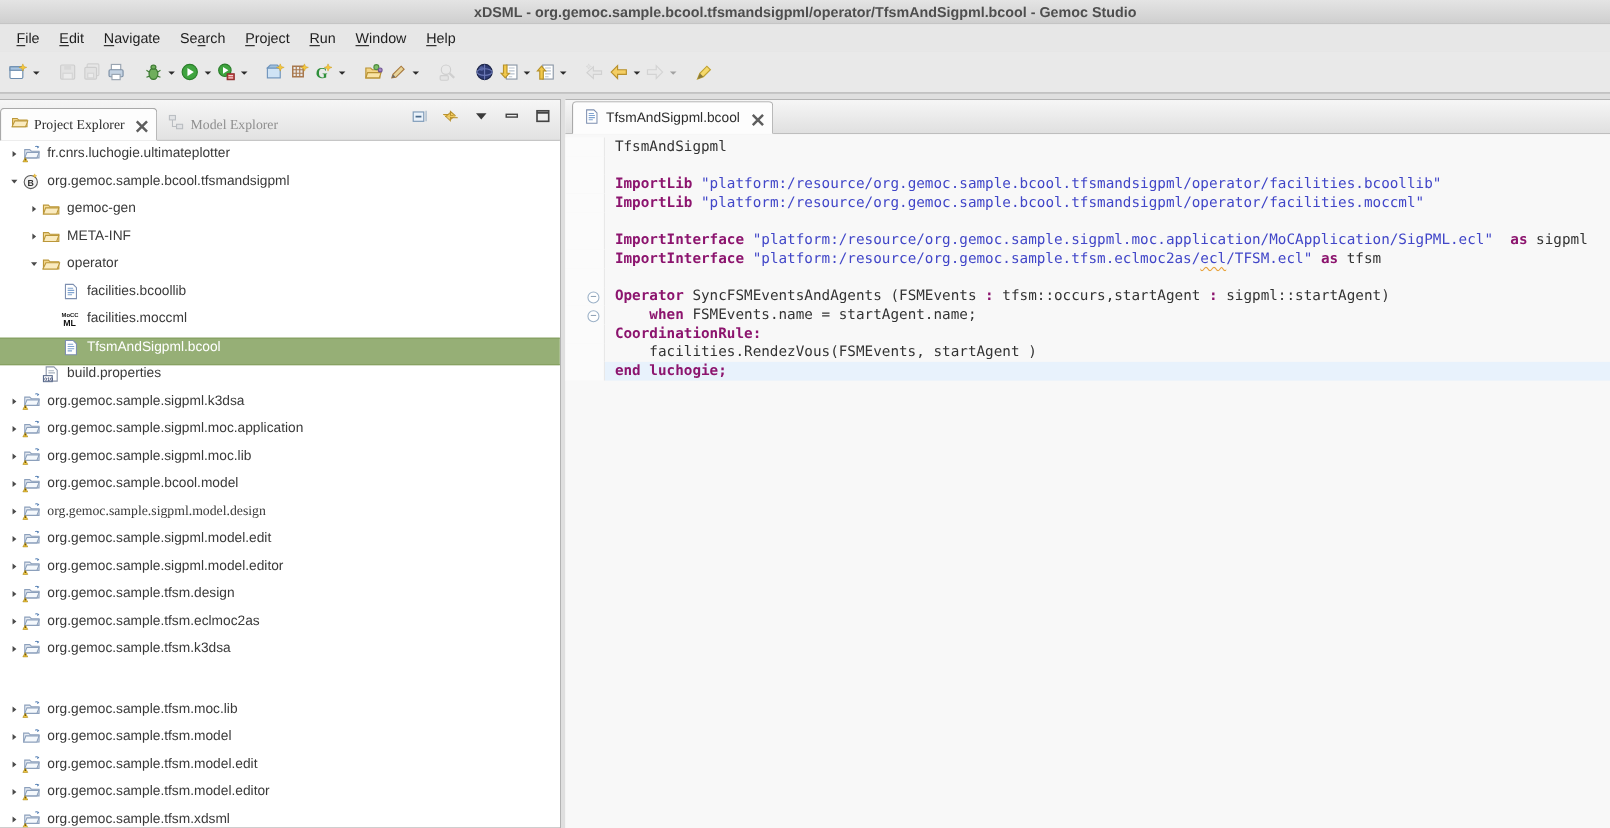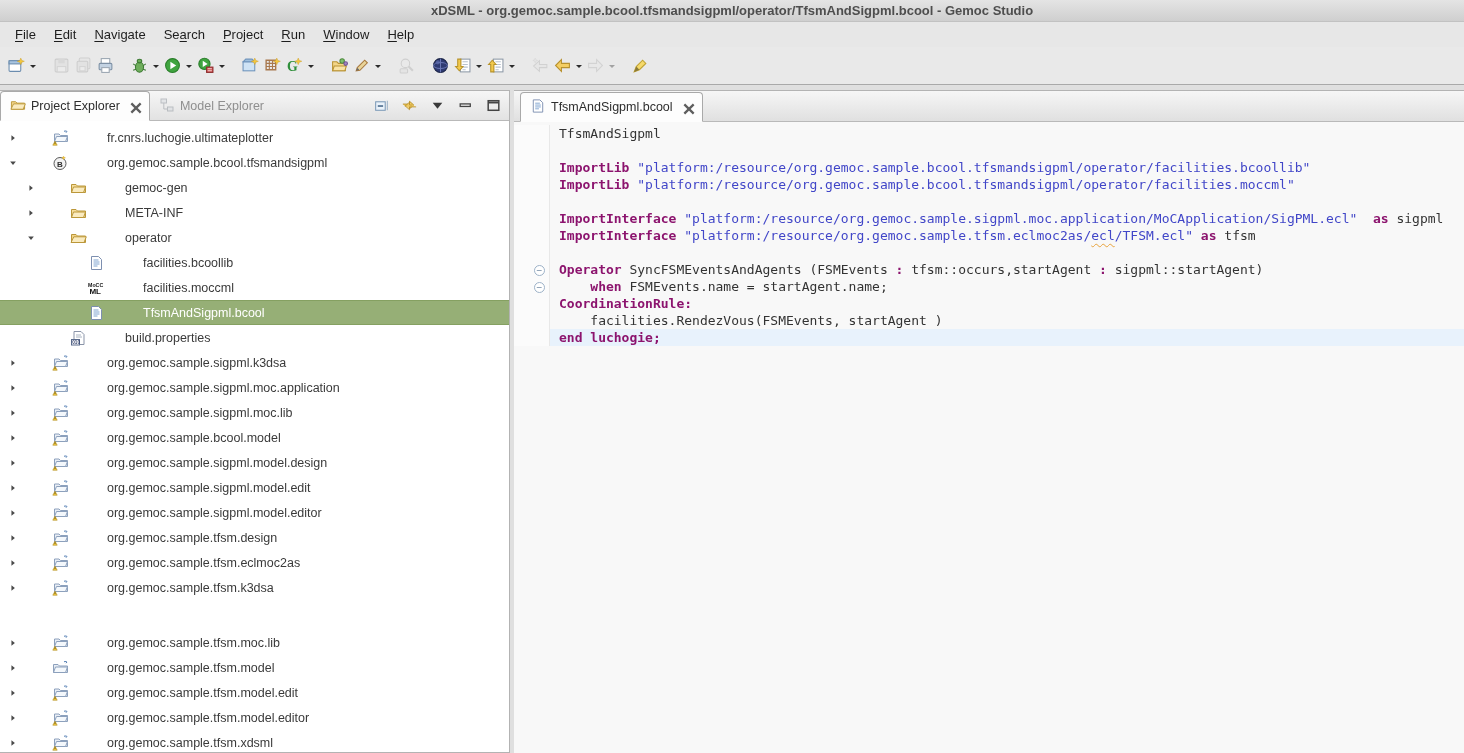--- a/index.html
+++ b/index.html
@@ -16,37 +16,37 @@
   .tbtn{height:26px;min-width:22px;display:flex;align-items:center;justify-content:center;padding:0 2px;border-radius:3px;}
   .tbtn svg{width:17px;height:17px;}
   .tbtn.disabled svg{opacity:.38;filter:grayscale(1);}
   .dd{width:11px;height:26px;display:flex;align-items:center;justify-content:center;}
   .dd i{display:block;width:0;height:0;border:3.5px solid transparent;border-top-color:#2B2B2B;margin-top:4px;}
   .dd.disabled i{border-top-color:#A2A2A2;}
   .tgap{width:12px;}
 
   
   .main{position:absolute;top:86px;left:0;right:0;bottom:0;background:#DFDFDF;}
-  .panel-tabbar{height:30px;background:linear-gradient(#F6F6F6,#E2E2E2);border-bottom:1px solid #B9B9B9;
-    display:flex;align-items:center;position:relative;}
+  .panel-tabbar{height:37px;background:linear-gradient(#F6F6F6,#E2E2E2);border-bottom:1px solid #B9B9B9;
+    display:flex;align-items:flex-end;position:relative;font-family:Liberation Serif, serif;}
   .tab{height:30px;display:flex;align-items:center;gap:5px;padding:0 9px;font-size:12.5px;color:#8F8F8F;margin-bottom:-1px;}
   .tab svg{width:16px;height:16px;}
   .tab.inactive svg{opacity:.55;filter:grayscale(.6);}
   .tab.active{background:#FDFDFD;border:1px solid #A9A9A9;border-bottom:1px solid #FDFDFD;
     border-radius:4px 4px 0 0;color:#2E2E2E;}
   .tab .close{width:12px;height:12px;margin-left:3px;}
 
   .left-panel{position:absolute;top:4px;left:0;width:510px;bottom:0;background:#FFF;
     border:1px solid #B3B3B3;border-left:none;display:flex;flex-direction:column;}
   .view-tools{position:absolute;right:7px;top:6px;display:flex;gap:11px;align-items:center;}
   .view-tools .vbtn{width:17px;height:17px;}
   .view-tools svg{width:17px;height:17px;}
 
   .tree{flex:1;overflow:hidden;padding-top:4px;font-size:12.5px;color:#3A3A3A;background:#FFF;}
-  .trow{height:25px;display:flex;align-items:center;cursor:default;gap:32px;}
+  .trow{height:25px;display:flex;align-items:flex-start;cursor:default;}
   .trow.selected{background:#96AF76;border-top:1px solid #85A061;border-bottom:1px solid #85A061;color:#FFF;}
   .caret{width:14px;height:16px;flex:0 0 14px;display:flex;align-items:center;justify-content:center;}
   .caret svg{width:10px;height:10px;}
   .ticon{width:18px;height:16px;flex:0 0 18px;margin-right:5px;display:flex;align-items:center;}
   .ticon svg{width:17px;height:16px;}
   .tlabel{white-space:nowrap;}
 
   
   .sash{position:absolute;top:4px;left:510px;width:4px;bottom:0;background:#DFDFDF;}
   .editor-panel{position:absolute;top:4px;left:514px;right:0;bottom:0;display:flex;flex-direction:column;
@@ -482,21 +482,21 @@
             <svg viewBox="0 0 17 16">
               <path d="M2.5 11.5V4H7l1.5 1.5h7v6z" fill="#E8EDF4" stroke="#8CA0BC"></path>
               <path d="M2.5 11.5L4.5 6.5h11l-2 5z" fill="#F4F8FC" stroke="#8CA0BC"></path>
               <path d="M12 1.3c1.5-.8 3 .2 3 .2l-1 1.2" fill="none" stroke="#4E7AB0"></path>
               <path d="M.8 15.2l2.2-4 2.2 4z" fill="#F7CB3F" stroke="#A8861B" stroke-width=".6"></path>
               <path d="M3 12.4v1.4" stroke="#5A4500"></path>
             </svg>
           </span>
           <span class="tlabel">org.gemoc.sample.bcool.model</span>
         </div>
-        <div class="trow" style="padding-left: 6px;">
+        <div class="trow" style="padding-left: 6px; font-family: Liberation Serif, serif;">
           <span class="caret">
             <svg viewBox="0 0 16 16">
               <path d="M5.5 3.5L11 8l-5.5 4.5z" fill="#4A4A4A"></path>
             </svg>
           </span>
           <span class="ticon">
             <svg viewBox="0 0 17 16">
               <path d="M2.5 11.5V4H7l1.5 1.5h7v6z" fill="#E8EDF4" stroke="#8CA0BC"></path>
               <path d="M2.5 11.5L4.5 6.5h11l-2 5z" fill="#F4F8FC" stroke="#8CA0BC"></path>
               <path d="M12 1.3c1.5-.8 3 .2 3 .2l-1 1.2" fill="none" stroke="#4E7AB0"></path>

